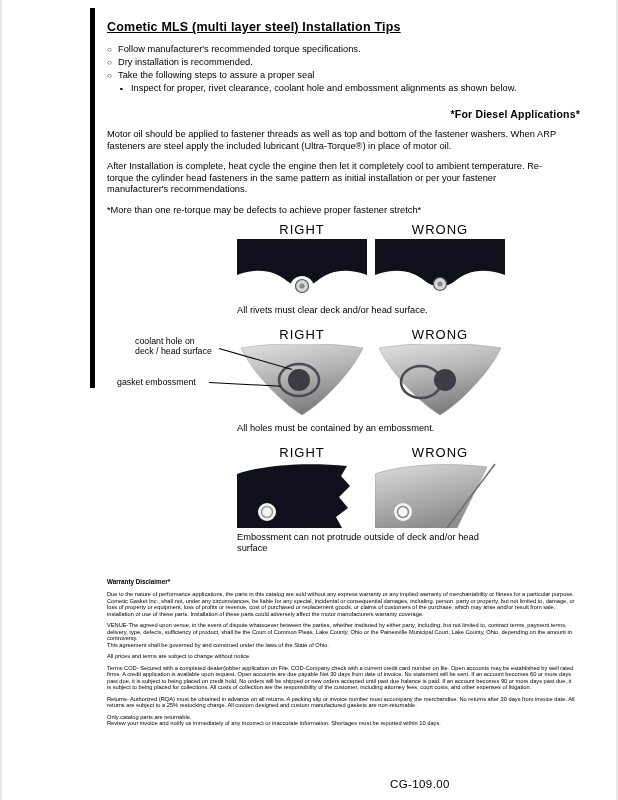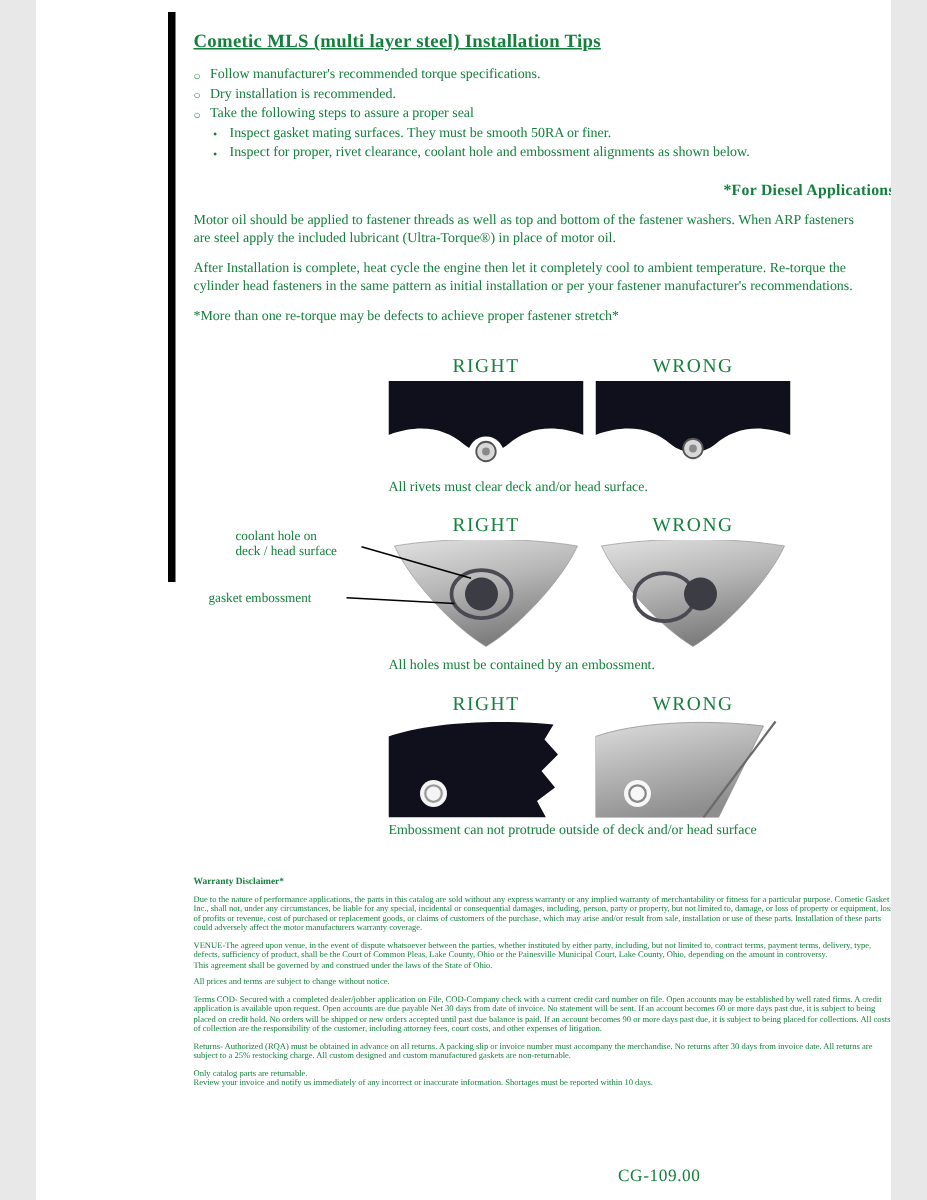--- a/index.html
+++ b/index.html
@@ -1,35 +1,35 @@
 <!DOCTYPE html>
 <html><head>
 <meta charset="utf-8">
 <style>
   * { margin:0; padding:0; box-sizing:border-box; }
   html,body { background:#e8e8e8; }
   .page {
-    position:relative; width:570px; height:800px; background:#ffffff;
-    font-family:Liberation Serif, serif; color:#15803d;
+    position:relative; width:614px; height:800px; background:#ffffff;
+    font-family:Liberation Sans, sans-serif; color:#000000;
     margin:0 auto; overflow:hidden;
   }
   .spine { position:absolute; left:88px; top:8px; width:5px; height:380px; background:#000; }
   .content { position:absolute; left:105px; top:20px; width:473px; }
 
   h1.title { font-size:12.5px; font-weight:bold; text-decoration:underline; margin-bottom:9px; letter-spacing:0.2px; }
 
   ul.tips, ul.subtips { list-style:none; }
   ul.tips > li, ul.subtips > li { position:relative; padding-left:11px; font-size:9.3px; line-height:13px; }
   ul.subtips { margin-left:13px; }
   .blt { position:absolute; left:0; top:0; font-size:8px; line-height:13px; }
 
   h2.diesel { font-size:10.5px; font-weight:bold; margin-top:13px; letter-spacing:0.2px;text-align:right; }
   p.body { font-size:9.3px; line-height:11.5px; margin-top:9px; width:452px; }
 
-  .diagrams { margin-top:18px; margin-left:130px; width:268px; }
+  .diagrams { margin-top:6px; margin-left:130px; width:268px; }
   .diag-headers { display:flex; gap:8px; margin-bottom:2px; }
   .diag-h { width:130px; text-align:center; font-size:13px; letter-spacing:1px; }
   .panels { display:flex; gap:8px; position:relative; }
   .panels svg { display:block; }
   .diag-caption { font-size:9.3px; margin:4px 0 11px; line-height:11px; }
   .diag-caption.narrow { width:250px; }
 
   .side-label { position:absolute; font-size:8.8px; line-height:10px; white-space:pre-line; }
   .lbl-coolant { left:-102px; top:-8px; width:90px; }
   .lbl-emboss  { left:-120px; top:33px; width:94px; }
@@ -62,21 +62,20 @@
         <span>Dry installation is recommended.</span>
       </li>
       <li>
         <span class="blt">○</span>
         <span>Take the following steps to assure a proper seal</span>
       </li>
     </ul>
     <ul class="subtips">
       <li>
         <span class="blt">•</span>
-        <span>Inspect gasket mating surfaces.  They must be smooth 50RA or finer.</span>
       </li>
       <li>
         <span class="blt">•</span>
         <span>Inspect for proper, rivet clearance, coolant hole and embossment alignments as shown below.</span>
       </li>
     </ul>
 
     <h2 class="diesel">*For Diesel Applications*</h2>
     <p class="body">Motor oil should be applied to fastener threads as well as top and bottom of the fastener washers. When ARP fasteners are steel apply the included lubricant (Ultra-Torque®) in place of motor oil.</p>
     <p class="body">After Installation is complete, heat cycle the engine then let it completely cool to ambient temperature. Re-torque the cylinder head fasteners in the same pattern as initial installation or per your fastener manufacturer's recommendations.</p>

